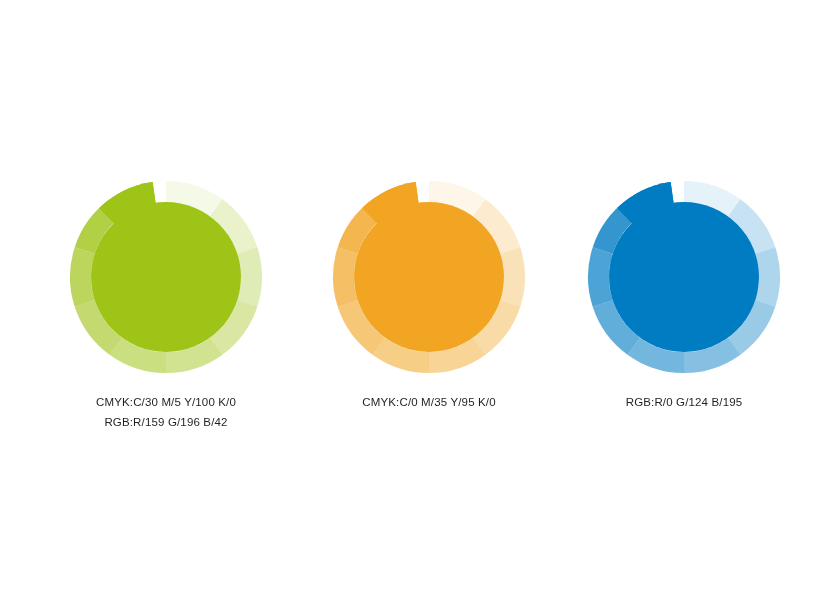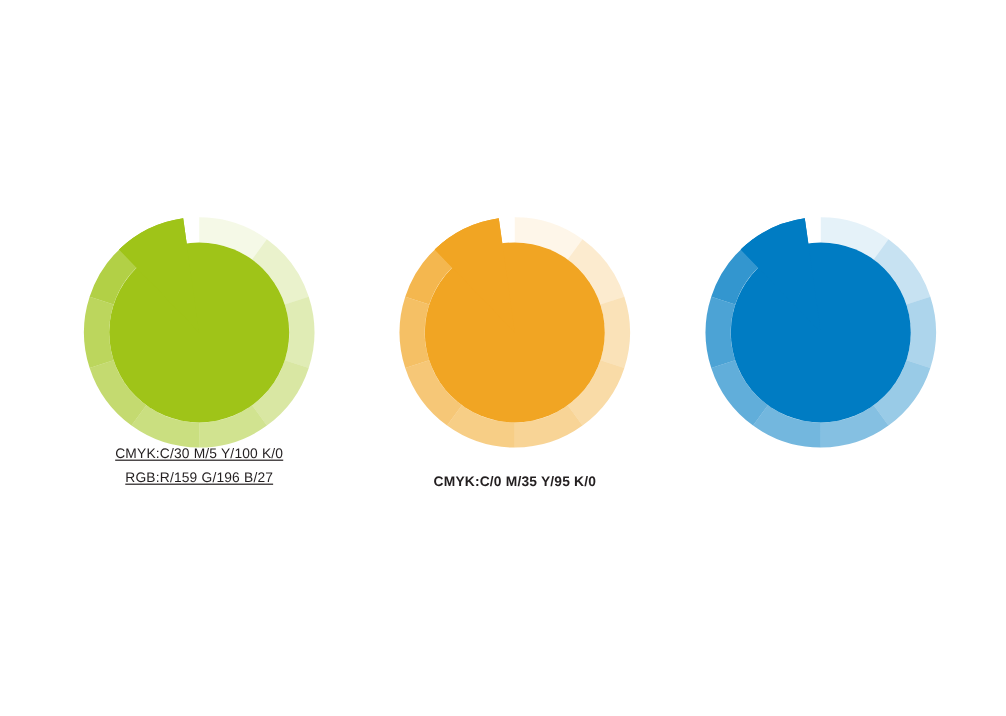--- a/index.html
+++ b/index.html
@@ -64,55 +64,56 @@
         <path d="M 191.30 129.67 A 96 96 0 0 1 156.43 177.67 L 144.08 160.68 A 75 75 0 0 0 171.33 123.18 Z" fill="#9FC418" fill-opacity="0.4" shape-rendering="geometricPrecision"></path>
         <path d="M 156.43 177.67 A 96 96 0 0 1 100.00 196.00 L 100.00 175.00 A 75 75 0 0 0 144.08 160.68 Z" fill="#9FC418" fill-opacity="0.48" shape-rendering="geometricPrecision"></path>
         <path d="M 100.00 196.00 A 96 96 0 0 1 43.57 177.67 L 55.92 160.68 A 75 75 0 0 0 100.00 175.00 Z" fill="#9FC418" fill-opacity="0.55" shape-rendering="geometricPrecision"></path>
         <path d="M 43.57 177.67 A 96 96 0 0 1 8.70 129.67 L 28.67 123.18 A 75 75 0 0 0 55.92 160.68 Z" fill="#9FC418" fill-opacity="0.62" shape-rendering="geometricPrecision"></path>
         <path d="M 8.70 129.67 A 96 96 0 0 1 8.70 70.33 L 28.67 76.82 A 75 75 0 0 0 28.67 123.18 Z" fill="#9FC418" fill-opacity="0.7" shape-rendering="geometricPrecision"></path>
         <path d="M 8.70 70.33 A 96 96 0 0 1 43.57 22.33 L 55.92 39.32 A 75 75 0 0 0 28.67 76.82 Z" fill="#9FC418" fill-opacity="0.8" shape-rendering="geometricPrecision"></path>
         <path d="M 100 100 L 33.31 30.94 A 96 96 0 0 1 86.64 4.93 Z" fill="#9FC418" fill-opacity="1" shape-rendering="geometricPrecision"></path>
         <circle cx="100" cy="100" r="75" fill="#9FC418"></circle>
         <path d="M 100 100 L 33.31 30.94 A 96 96 0 0 1 86.64 4.93 Z" fill="#9FC418"></path>
       </svg>
-      <div class="caption" style="left: 56px; top: 369px; width: 220px; text-decoration: underline;">
+      <div class="caption" style="left: 56px; top: 392px; width: 220px;">
         <span class="line line-cmyk">CMYK:C/30  M/5  Y/100  K/0</span>
-        <span class="line line-rgb">RGB:R/159  G/196  B/27</span>
+        <span class="line line-rgb">RGB:R/159  G/196  B/42</span>
       </div>
     </div>
     <div class="swatch">
       <svg class="wheel-svg" width="200" height="200" viewBox="0 0 200 200" style="left: 329px; top: 177px;">
         <path d="M 100.00 4.00 A 96 96 0 0 1 156.43 22.33 L 144.08 39.32 A 75 75 0 0 0 100.00 25.00 Z" fill="#F1A523" fill-opacity="0.1" shape-rendering="geometricPrecision"></path>
         <path d="M 156.43 22.33 A 96 96 0 0 1 191.30 70.33 L 171.33 76.82 A 75 75 0 0 0 144.08 39.32 Z" fill="#F1A523" fill-opacity="0.22" shape-rendering="geometricPrecision"></path>
         <path d="M 191.30 70.33 A 96 96 0 0 1 191.30 129.67 L 171.33 123.18 A 75 75 0 0 0 171.33 76.82 Z" fill="#F1A523" fill-opacity="0.32" shape-rendering="geometricPrecision"></path>
         <path d="M 191.30 129.67 A 96 96 0 0 1 156.43 177.67 L 144.08 160.68 A 75 75 0 0 0 171.33 123.18 Z" fill="#F1A523" fill-opacity="0.4" shape-rendering="geometricPrecision"></path>
         <path d="M 156.43 177.67 A 96 96 0 0 1 100.00 196.00 L 100.00 175.00 A 75 75 0 0 0 144.08 160.68 Z" fill="#F1A523" fill-opacity="0.48" shape-rendering="geometricPrecision"></path>
         <path d="M 100.00 196.00 A 96 96 0 0 1 43.57 177.67 L 55.92 160.68 A 75 75 0 0 0 100.00 175.00 Z" fill="#F1A523" fill-opacity="0.55" shape-rendering="geometricPrecision"></path>
         <path d="M 43.57 177.67 A 96 96 0 0 1 8.70 129.67 L 28.67 123.18 A 75 75 0 0 0 55.92 160.68 Z" fill="#F1A523" fill-opacity="0.62" shape-rendering="geometricPrecision"></path>
         <path d="M 8.70 129.67 A 96 96 0 0 1 8.70 70.33 L 28.67 76.82 A 75 75 0 0 0 28.67 123.18 Z" fill="#F1A523" fill-opacity="0.7" shape-rendering="geometricPrecision"></path>
         <path d="M 8.70 70.33 A 96 96 0 0 1 43.57 22.33 L 55.92 39.32 A 75 75 0 0 0 28.67 76.82 Z" fill="#F1A523" fill-opacity="0.8" shape-rendering="geometricPrecision"></path>
         <path d="M 100 100 L 33.31 30.94 A 96 96 0 0 1 86.64 4.93 Z" fill="#F1A523" fill-opacity="1" shape-rendering="geometricPrecision"></path>
         <circle cx="100" cy="100" r="75" fill="#F1A523"></circle>
         <path d="M 100 100 L 33.31 30.94 A 96 96 0 0 1 86.64 4.93 Z" fill="#F1A523"></path>
       </svg>
-      <div class="caption" style="left: 319px; top: 392px; width: 220px; font-weight: bold;">
+      <div class="caption" style="left: 319px; top: 392px; width: 220px;">
         <span class="line line-cmyk">CMYK:C/0  M/35  Y/95  K/0</span>
       </div>
     </div>
     <div class="swatch">
       <svg class="wheel-svg" width="200" height="200" viewBox="0 0 200 200" style="left: 584px; top: 177px;">
         <path d="M 100.00 4.00 A 96 96 0 0 1 156.43 22.33 L 144.08 39.32 A 75 75 0 0 0 100.00 25.00 Z" fill="#007CC3" fill-opacity="0.1" shape-rendering="geometricPrecision"></path>
         <path d="M 156.43 22.33 A 96 96 0 0 1 191.30 70.33 L 171.33 76.82 A 75 75 0 0 0 144.08 39.32 Z" fill="#007CC3" fill-opacity="0.22" shape-rendering="geometricPrecision"></path>
         <path d="M 191.30 70.33 A 96 96 0 0 1 191.30 129.67 L 171.33 123.18 A 75 75 0 0 0 171.33 76.82 Z" fill="#007CC3" fill-opacity="0.32" shape-rendering="geometricPrecision"></path>
         <path d="M 191.30 129.67 A 96 96 0 0 1 156.43 177.67 L 144.08 160.68 A 75 75 0 0 0 171.33 123.18 Z" fill="#007CC3" fill-opacity="0.4" shape-rendering="geometricPrecision"></path>
         <path d="M 156.43 177.67 A 96 96 0 0 1 100.00 196.00 L 100.00 175.00 A 75 75 0 0 0 144.08 160.68 Z" fill="#007CC3" fill-opacity="0.48" shape-rendering="geometricPrecision"></path>
         <path d="M 100.00 196.00 A 96 96 0 0 1 43.57 177.67 L 55.92 160.68 A 75 75 0 0 0 100.00 175.00 Z" fill="#007CC3" fill-opacity="0.55" shape-rendering="geometricPrecision"></path>
         <path d="M 43.57 177.67 A 96 96 0 0 1 8.70 129.67 L 28.67 123.18 A 75 75 0 0 0 55.92 160.68 Z" fill="#007CC3" fill-opacity="0.62" shape-rendering="geometricPrecision"></path>
         <path d="M 8.70 129.67 A 96 96 0 0 1 8.70 70.33 L 28.67 76.82 A 75 75 0 0 0 28.67 123.18 Z" fill="#007CC3" fill-opacity="0.7" shape-rendering="geometricPrecision"></path>
         <path d="M 8.70 70.33 A 96 96 0 0 1 43.57 22.33 L 55.92 39.32 A 75 75 0 0 0 28.67 76.82 Z" fill="#007CC3" fill-opacity="0.8" shape-rendering="geometricPrecision"></path>
         <path d="M 100 100 L 33.31 30.94 A 96 96 0 0 1 86.64 4.93 Z" fill="#007CC3" fill-opacity="1" shape-rendering="geometricPrecision"></path>
         <circle cx="100" cy="100" r="75" fill="#007CC3"></circle>
         <path d="M 100 100 L 33.31 30.94 A 96 96 0 0 1 86.64 4.93 Z" fill="#007CC3"></path>
       </svg>
       <div class="caption" style="left: 574px; top: 392px; width: 220px;">
+        <span class="line line-rgb">RGB:R/0  G/124  B/195</span>
       </div>
     </div>
   </div>
 
 </body></html>

